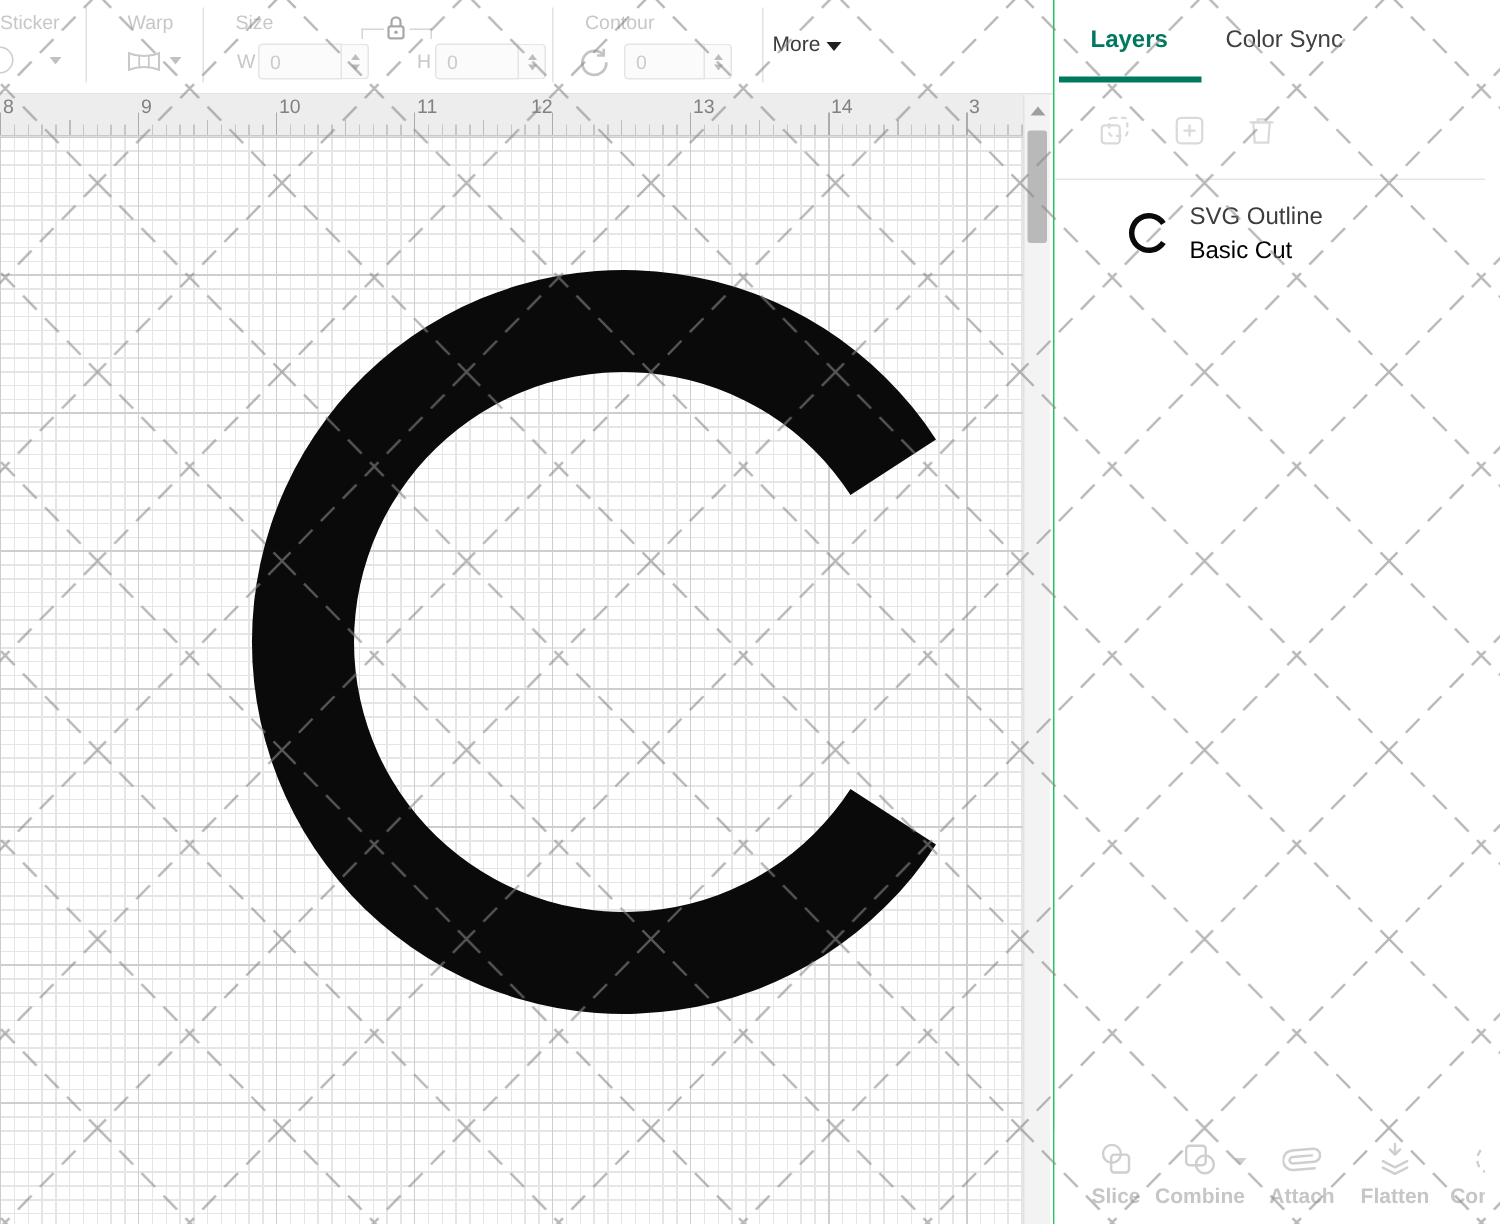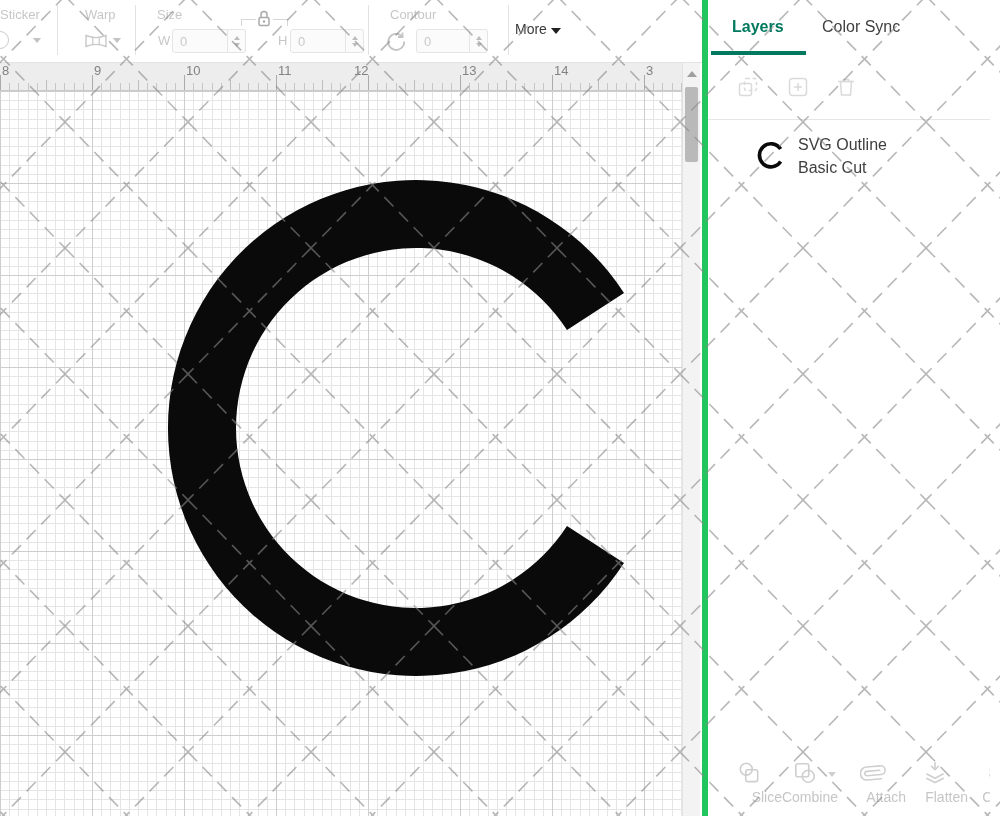--- a/index.html
+++ b/index.html
@@ -59,37 +59,37 @@
   .c-shape{position:absolute;left:0;top:0;}
   .vscroll{position:absolute;left:682px;top:0;width:18px;height:754px;background:#f3f3f3;
     border-left:1px solid #e2e2e2;box-sizing:border-box;}
   .vscroll-up{position:absolute;left:4px;top:9px;width:0;height:0;
     border-left:5px solid transparent;border-right:5px solid transparent;
     border-bottom:6px solid #9f9f9f;cursor:pointer;}
   .vscroll-thumb{position:absolute;left:2px;top:25px;width:13px;height:75px;
     background:#b9b9b9;border-radius:2px;cursor:pointer;}
   
   .panel{position:absolute;left:702px;top:0;width:288px;height:816px;background:#fff;
-    border-left:6px solid #22c55e;box-sizing:border-box;overflow:hidden;}
+    border-left:1px solid #22c55e;box-sizing:border-box;overflow:hidden;}
   .tab{position:absolute;top:18px;font-size:16px;cursor:pointer;}
   .tab-layers{left:24px;color:#00795f;font-weight:bold;}
   .tab-underline{position:absolute;left:3px;top:51px;width:95px;height:4px;background:#00795f;}
   .tab-colorsync{left:114px;color:#404040;}
   .panel-icon{position:absolute;cursor:pointer;}
   .panel-divider{position:absolute;left:0;top:119px;width:298px;height:1px;background:#e6e6e6;}
   .layer-item{position:absolute;left:0;top:130px;width:298px;height:54px;cursor:pointer;}
   .layer-thumb{position:absolute;left:48px;top:11px;}
   .layer-title{position:absolute;left:90px;top:6px;font-size:16px;color:#3d3d3d;}
-  .layer-sub{position:absolute;left:90px;top:29px;font-size:16px;color:#404040;}
+  .layer-sub{position:absolute;left:90px;top:29px;font-size:16px;color:#000000;}
   .blank-row{position:absolute;left:0;top:693px;width:298px;height:60px;background:#f0f0f0;}
   .blank-swatch{position:absolute;left:16px;top:9px;width:66px;height:44px;background:#fff;
     border:1px solid #8d8d8d;border-radius:4px;box-sizing:border-box;cursor:pointer;}
   .blank-label{position:absolute;left:96px;top:23px;font-size:14px;color:#3c3c3c;}
   .bottom-bar{position:absolute;left:0;top:753px;width:298px;height:63px;background:#fff;}
-  .b-action{position:absolute;top:7px;width:66px;text-align:right;cursor:pointer;}
+  .b-action{position:absolute;top:7px;width:66px;text-align:center;cursor:pointer;font-weight:bold;}
   .b-action svg{display:block;margin:0 auto;}
   .b-label{font-size:14px;color:#c6c6c6;margin-top:3px;white-space:nowrap;}
   .combine-caret{position:absolute;right:2px;top:12px;width:0;height:0;
     border-left:4px solid transparent;border-right:4px solid transparent;
     border-top:5px solid #cfcfcf;}
   
   .watermark{position:absolute;left:0;top:0;z-index:60;pointer-events:none;}
 </style>
 </head>
 <body>

